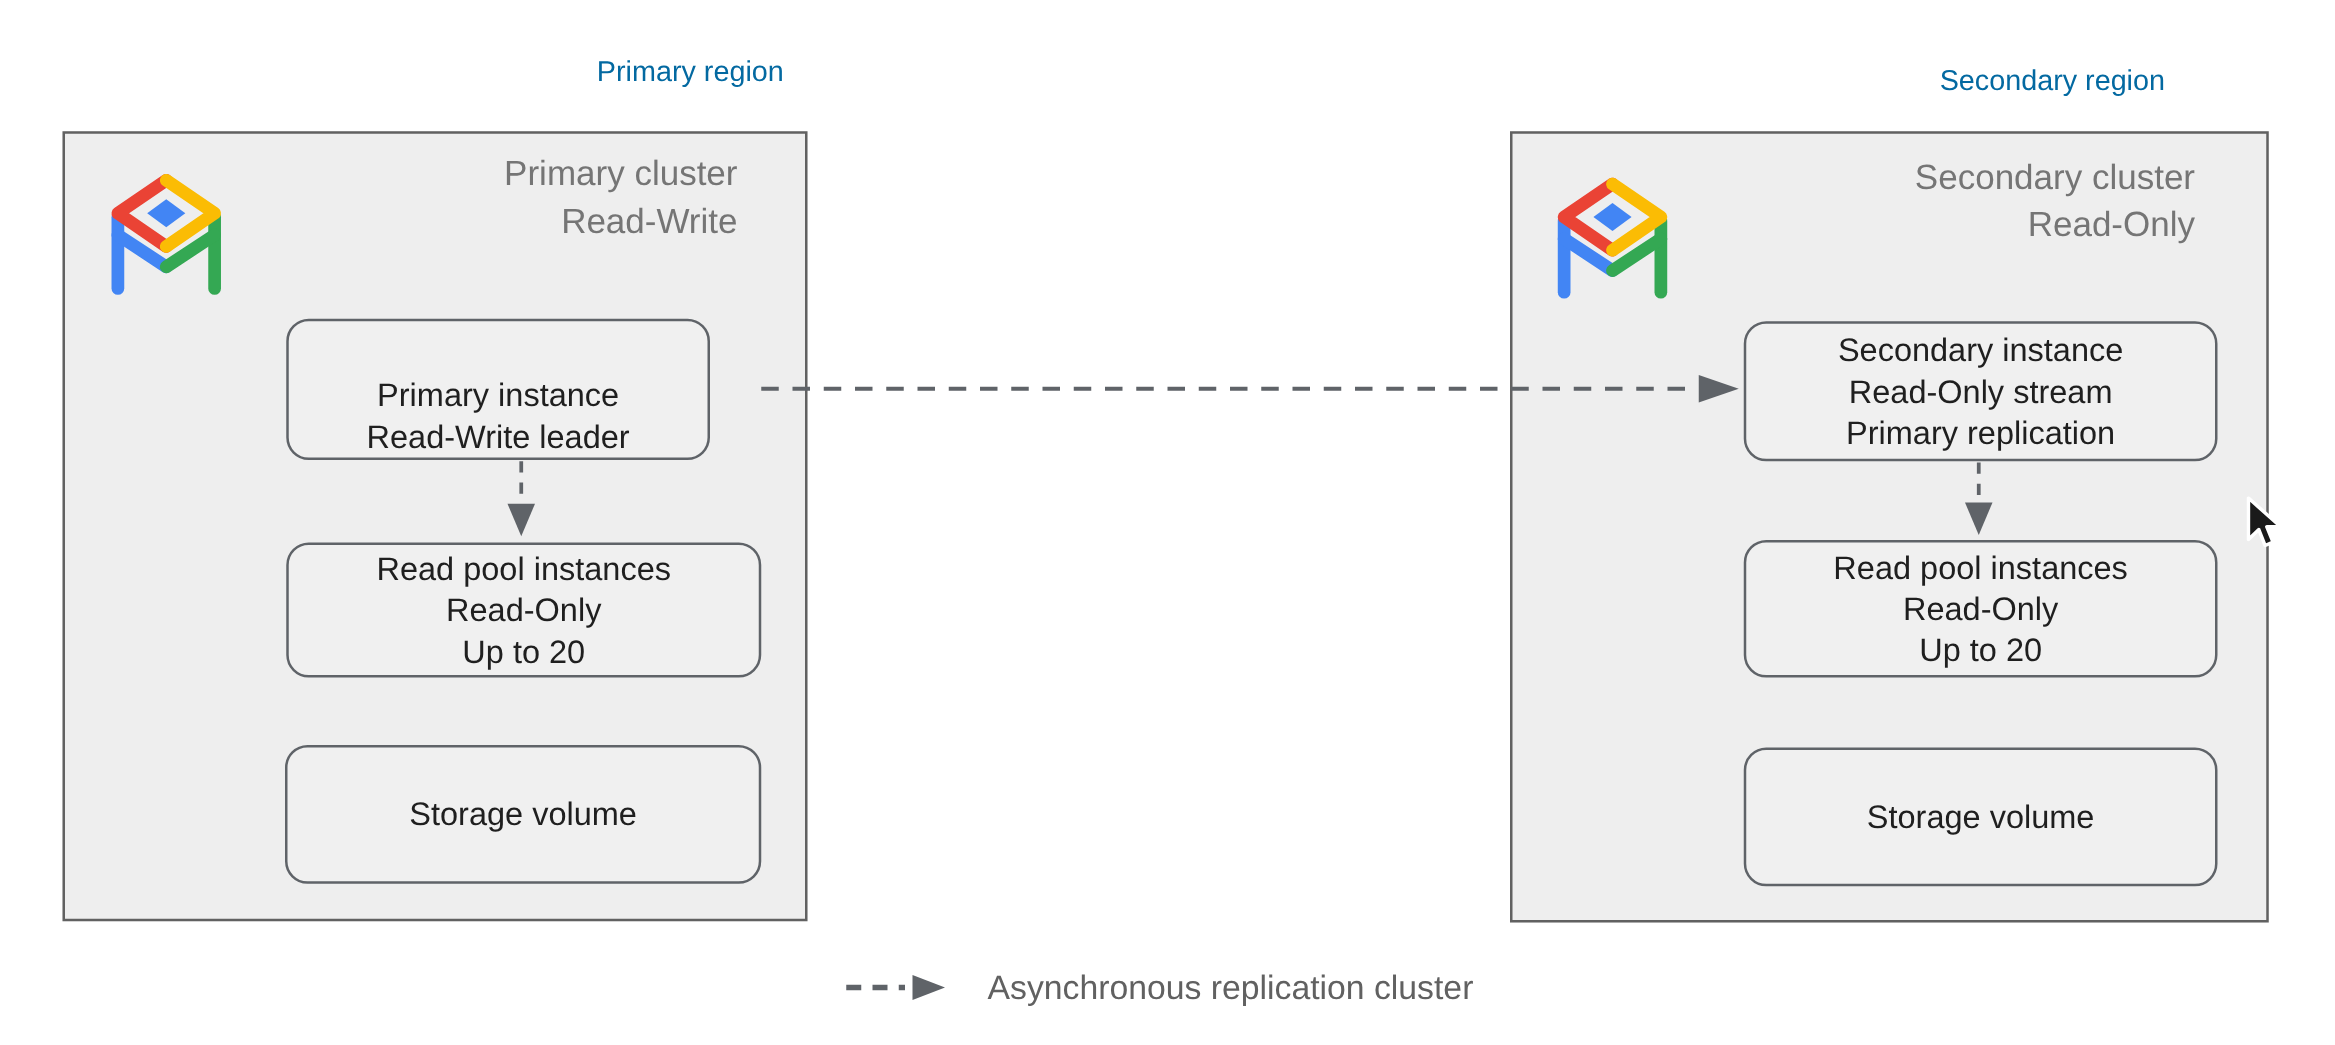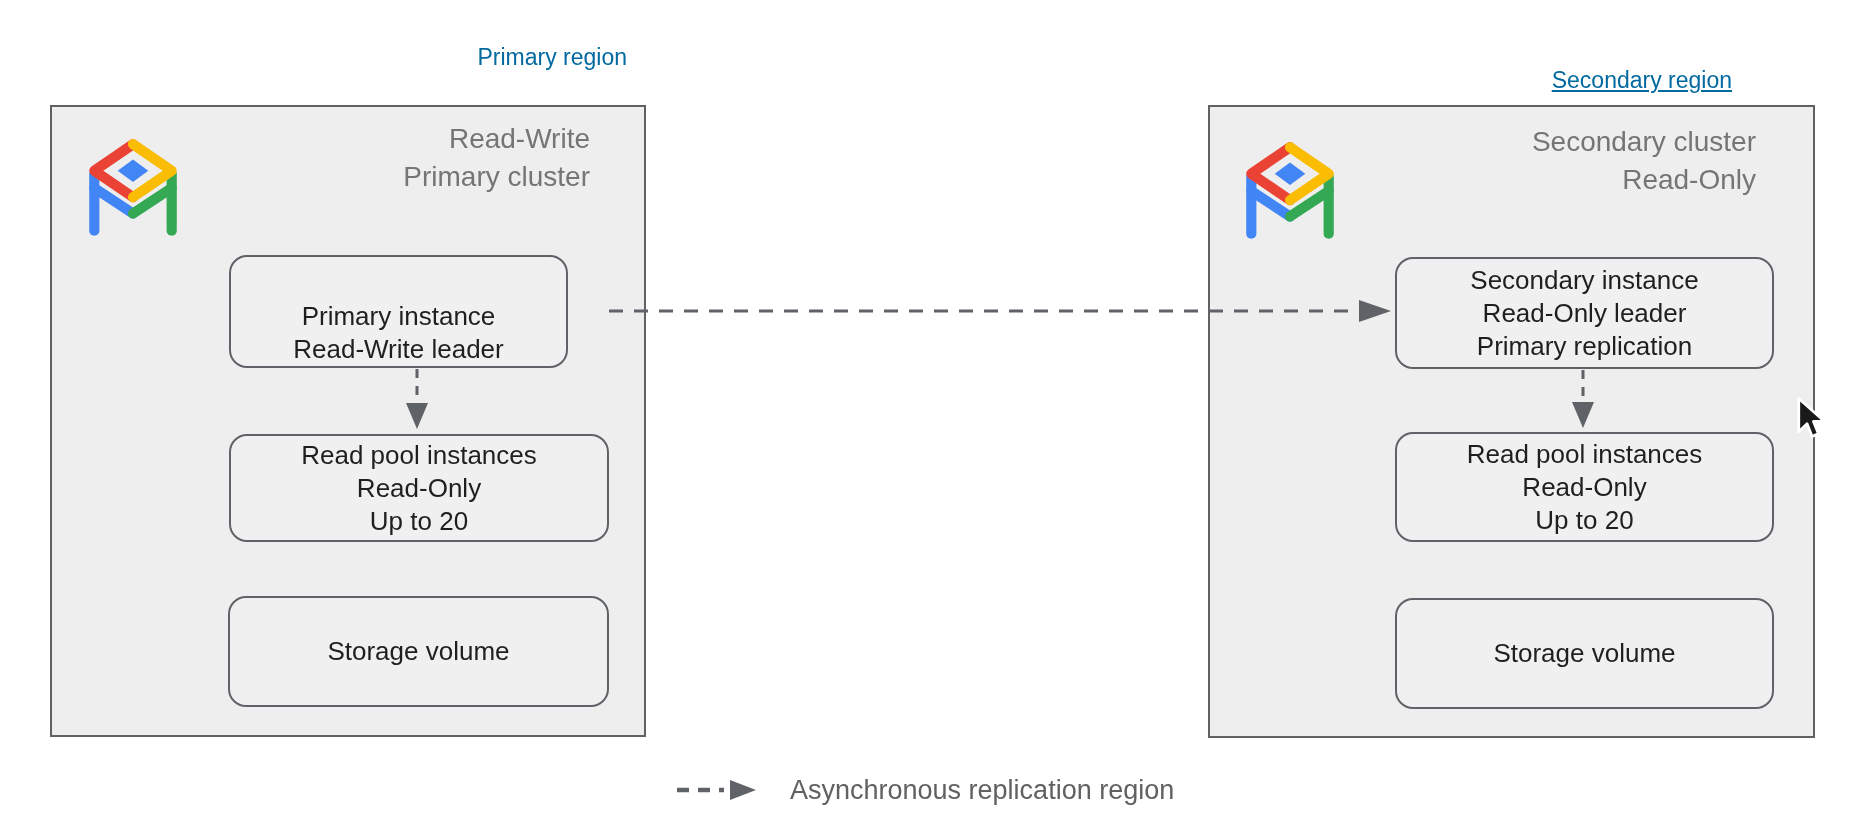--- a/index.html
+++ b/index.html
@@ -13,21 +13,21 @@
   }
   .region-label {
     position: absolute;
     width: 340px;
     text-align: right;
     font-size: 23px;
     color: #0369a1;
     white-space: nowrap;
   }
   .region-label.primary   { left: 287px; top: 44px; }
-  .region-label.secondary { left: 1392px; top: 67px; text-decoration: underline; }
+  .region-label.secondary { left: 1392px; top: 51px; }
 
   .cluster {
     position: absolute;
     background: #eeeeee;
     border: 2px solid #616161;
     box-sizing: border-box;
   }
   .cluster.primary   { left: 50px;   top: 105px; width: 596px; height: 632px; }
   .cluster.secondary { left: 1208px; top: 105px; width: 607px; height: 633px; text-decoration: underline; }
 
@@ -116,22 +116,22 @@
     <svg class="logo" viewBox="0 0 110 100">
       <line x1="17" y1="36" x2="17" y2="92" stroke="#4285F4" stroke-width="10" stroke-linecap="round"></line>
       <line x1="93" y1="36" x2="93" y2="92" stroke="#34A853" stroke-width="10" stroke-linecap="round"></line>
       <path d="M17 50 L55 75" stroke="#4285F4" stroke-width="10" stroke-linecap="round" fill="none"></path>
       <path d="M55 75 L93 50" stroke="#34A853" stroke-width="10" stroke-linecap="round" fill="none"></path>
       <path d="M55 7 L17 33 L55 59" stroke="#EA4335" stroke-width="10" stroke-linecap="round" stroke-linejoin="round" fill="none"></path>
       <path d="M55 7 L93 33 L55 59" stroke="#FBBC04" stroke-width="10" stroke-linecap="round" stroke-linejoin="round" fill="none"></path>
       <polygon points="55,22 70,33 55,44 40,33" fill="#4285F4"></polygon>
     </svg>
     <div class="cluster-title">
+      <div>Primary cluster</div>
       <div>Read-Write</div>
-      <div>Primary cluster</div>
     </div>
     <div class="node instance">
       <div>Primary instance</div>
       <div>Read-Write leader</div>
     </div>
     <div class="node readpool">
       <div>Read pool instances</div>
       <div>Read-Only</div>
       <div>Up to 20</div>
     </div>
@@ -149,21 +149,21 @@
       <path d="M55 7 L17 33 L55 59" stroke="#EA4335" stroke-width="10" stroke-linecap="round" stroke-linejoin="round" fill="none"></path>
       <path d="M55 7 L93 33 L55 59" stroke="#FBBC04" stroke-width="10" stroke-linecap="round" stroke-linejoin="round" fill="none"></path>
       <polygon points="55,22 70,33 55,44 40,33" fill="#4285F4"></polygon>
     </svg>
     <div class="cluster-title">
       <div>Secondary cluster</div>
       <div>Read-Only</div>
     </div>
     <div class="node instance">
       <div>Secondary instance</div>
-      <div>Read-Only leader</div>
+      <div>Read-Only stream</div>
       <div>Primary replication</div>
     </div>
     <div class="node readpool">
       <div>Read pool instances</div>
       <div>Read-Only</div>
       <div>Up to 20</div>
     </div>
     <div class="node storage">
       <div>Storage volume</div>
     </div>
@@ -185,20 +185,20 @@
       <line x1="1583" y1="370" x2="1583" y2="402" stroke="#5f6368" stroke-width="3" stroke-dasharray="9 8"></line>
       <polygon points="1583,428 1572,402 1594,402" fill="#5f6368"></polygon>
     </g>
   </svg>
 
   <div class="legend">
     <svg class="legend-arrow" viewBox="0 0 88 40">
       <line x1="5" y1="20" x2="52" y2="20" stroke="#5f6368" stroke-width="4.5" stroke-dasharray="12 9"></line>
       <polygon points="84,20 58,10 58,30" fill="#5f6368"></polygon>
     </svg>
-    <span class="legend-text">Asynchronous replication region</span>
+    <span class="legend-text">Asynchronous replication cluster</span>
   </div>
 
   <svg class="cursor" viewBox="0 0 26 36">
     <polygon points="2,1 2,25 8,19.2 11.6,28.4 16.2,26.4 12.6,17.6 20.6,17.6" fill="#1a1a1a" stroke="#ffffff" stroke-width="2" stroke-linejoin="round"></polygon>
   </svg>
 
 </div>
 
 </body></html>

